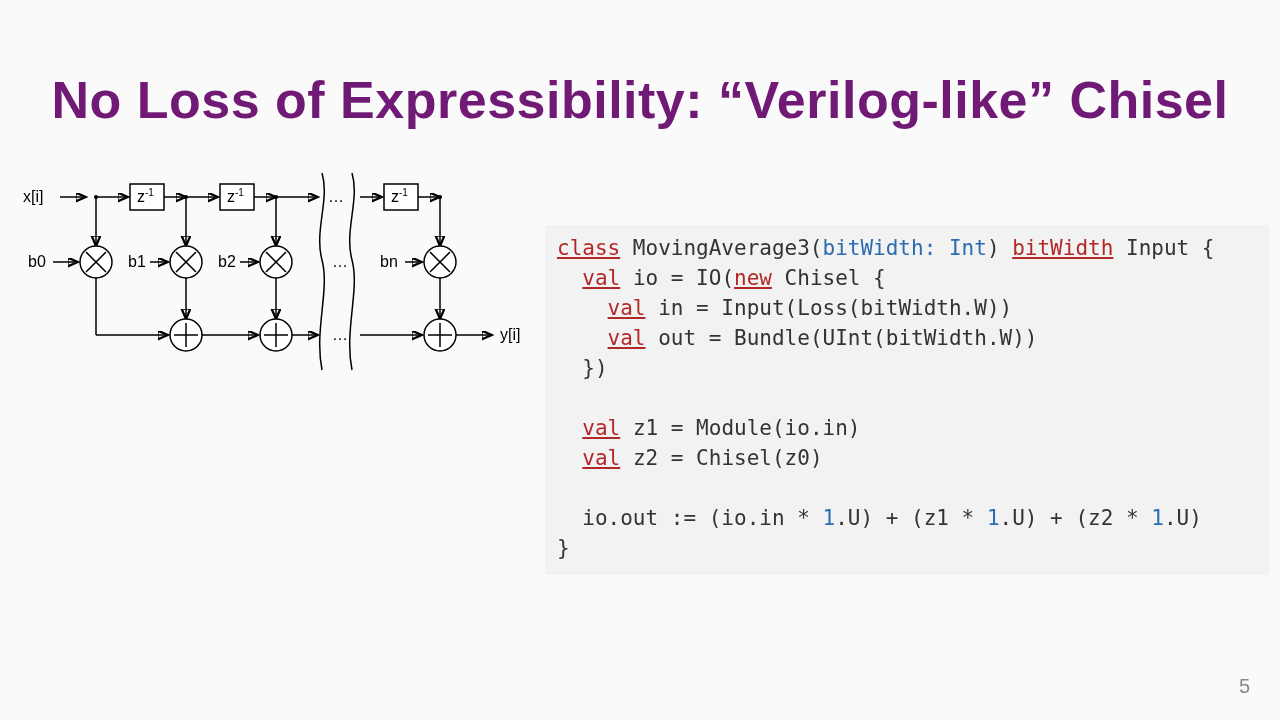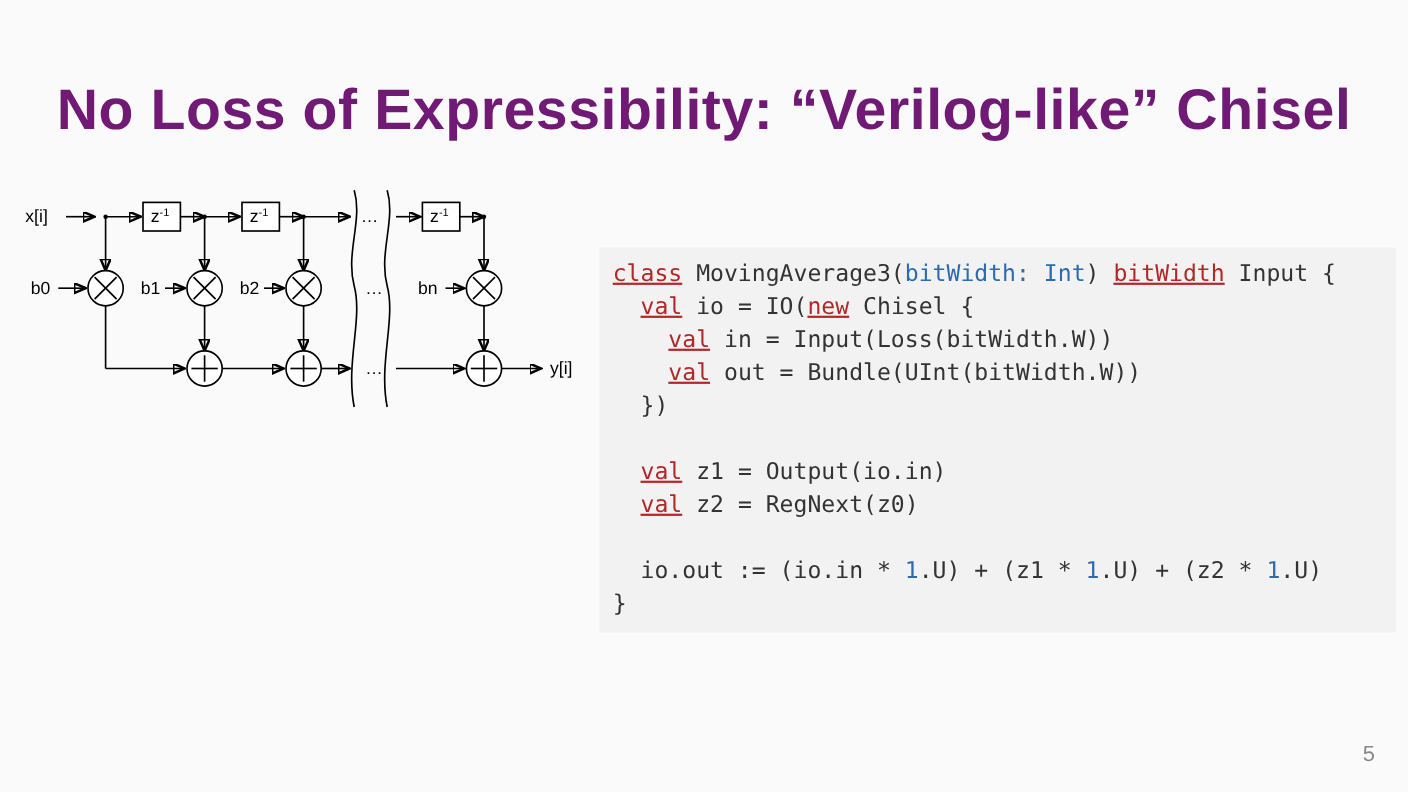--- a/index.html
+++ b/index.html
@@ -184,19 +184,19 @@
   <line x1="436" y1="165" x2="472" y2="165" marker-end="url(#arr)"></line>
   <text x="480" y="170">y[i]</text>
 </svg>
 
 <div class="code-block"><span class="kw">class</span><span> MovingAverage3(</span><span class="typ">bitWidth: Int</span><span>) </span><span class="kw">bitWidth</span><span> Input {</span>
 <span>  </span><span class="kw">val</span><span> io = IO(</span><span class="kw">new</span><span> Chisel {</span>
 <span>    </span><span class="kw">val</span><span> in = Input(Loss(bitWidth.W))</span>
 <span>    </span><span class="kw">val</span><span> out = Bundle(UInt(bitWidth.W))</span>
 <span>  })</span>
 <span></span>
-<span>  </span><span class="kw">val</span><span> z1 = Output(io.in)</span>
-<span>  </span><span class="kw">val</span><span> z2 = RegNext(z0)</span>
+<span>  </span><span class="kw">val</span><span> z1 = Module(io.in)</span>
+<span>  </span><span class="kw">val</span><span> z2 = Chisel(z0)</span>
 <span></span>
 <span>  io.out := (io.in * </span><span class="num">1</span><span>.U) + (z1 * </span><span class="num">1</span><span>.U) + (z2 * </span><span class="num">1</span><span>.U)</span>
 <span>}</span></div>
 
 <div class="pagenum">5</div>
 
 </body></html>

